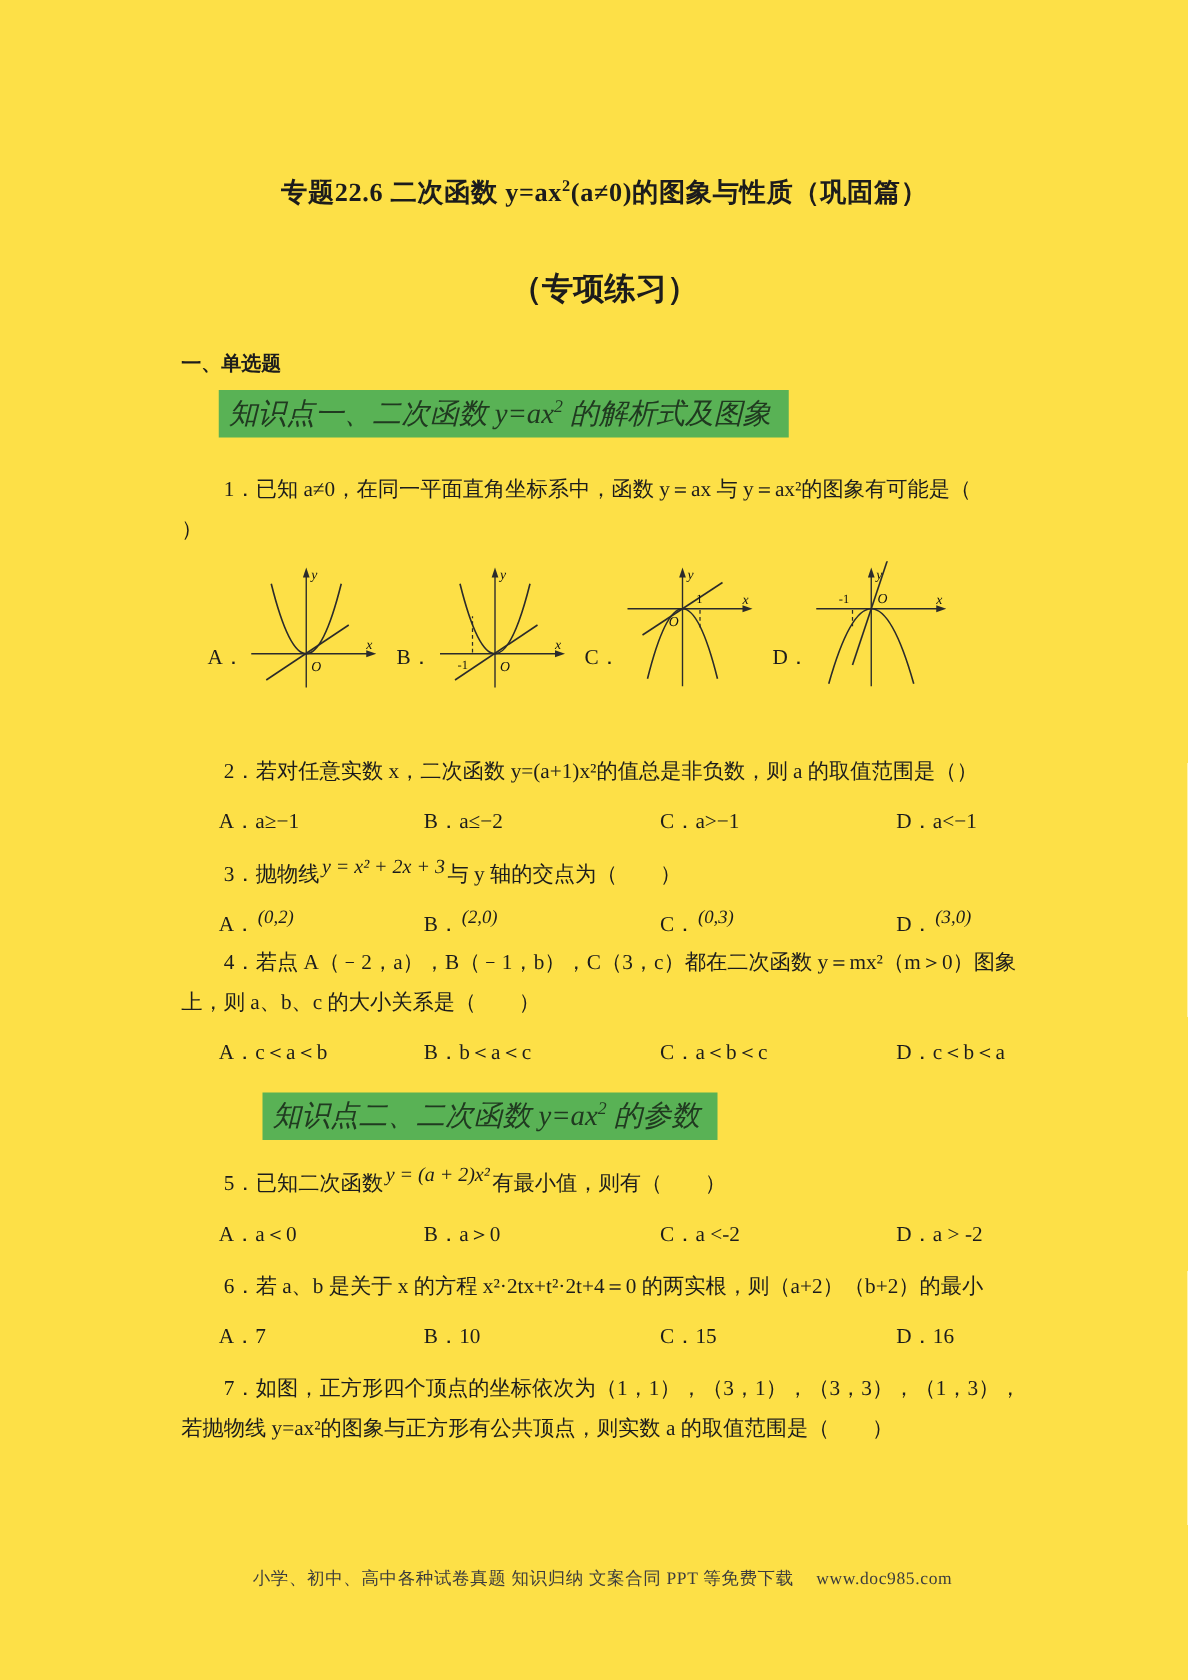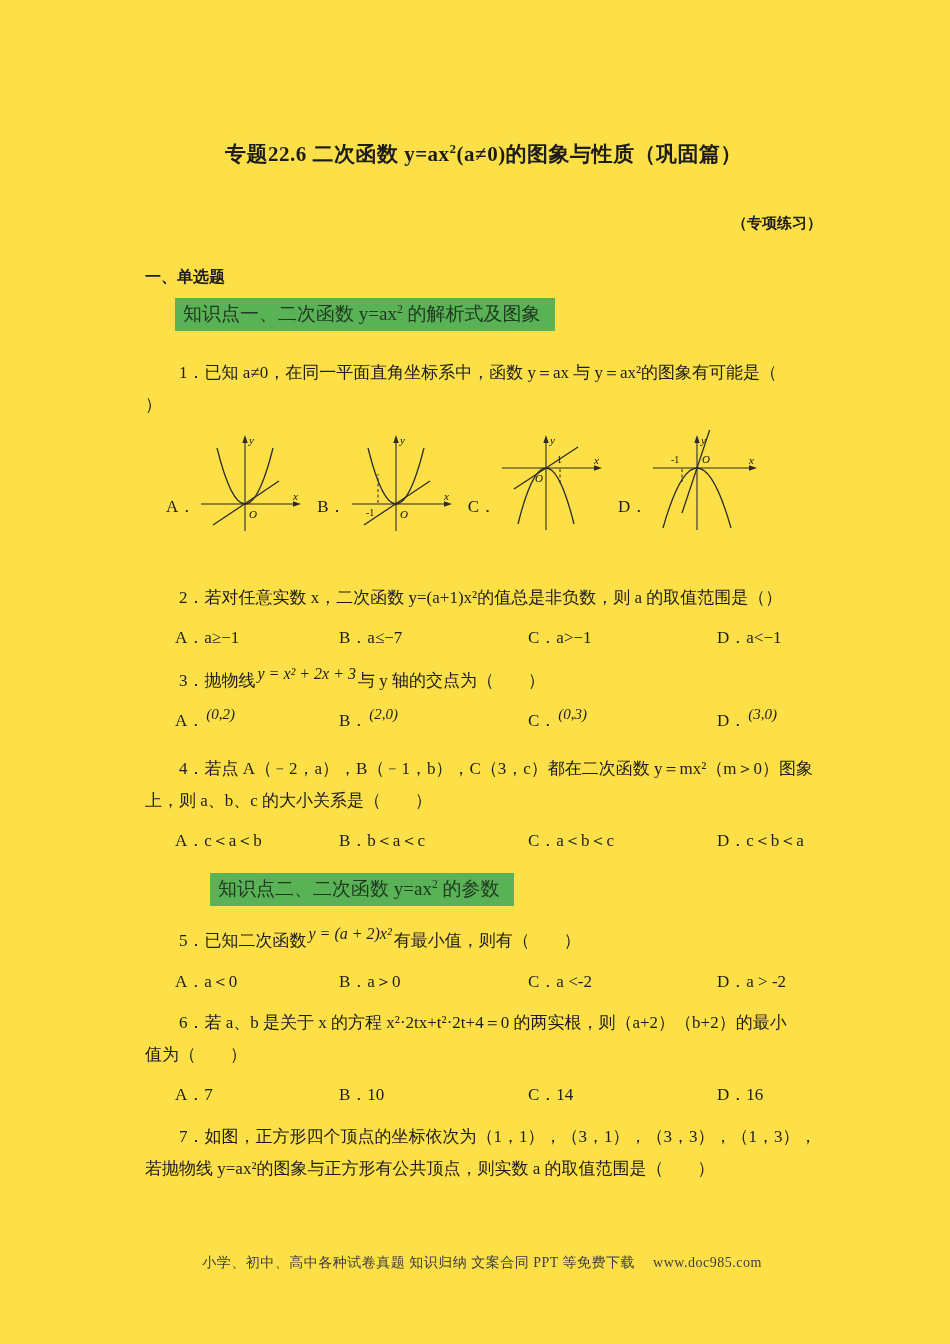--- a/index.html
+++ b/index.html
@@ -7,35 +7,35 @@
   body {
     width:950px; height:1344px;
     font-family:"Liberation Serif","DejaVu Serif",serif;
     color:#1c1c1c;
   }
   .page { position:relative; width:950px; height:1344px; overflow:hidden; background:#fde047; }
   .content { padding:0 128px 0 145px; }
 
   .title { margin-top:140px; text-align:center; font-size:21px; font-weight:bold; letter-spacing:0.5px; }
   .title sup, .kp-box sup { font-size:0.62em; }
-  .subtitle { margin-top:46px; text-align:right; font-size:15px; font-weight:bold; }
+  .subtitle { margin-top:46px; text-align:center; font-size:25px; font-weight:bold; }
 
   .section-head { margin-top:34px; font-size:16px; font-weight:bold;
                   font-family:"Liberation Sans","DejaVu Sans",sans-serif; }
 
   .kp-wrap { margin-top:10px; }
   .kp-box { display:inline-block; margin-left:30px; background:#59b255; color:#203a20;
-            font-size:19px; padding:3px 14px 4px 8px; }
+            font-size:23px; padding:3px 14px 4px 8px;font-style:italic; }
   .kp-wrap.second .kp-box { margin-left:65px; }
 
   .q { font-size:17px; line-height:1.9; }
   .indent { text-indent:2em; }
   .mt28 { margin-top:26px; }
   .mt50 { margin-top:48px; }
-  .mt18 { margin-top:18px; }
+  .mt18 { }
   .mt14 { margin-top:14px; }
   .mt12 { margin-top:12px; }
   .mt22 { margin-top:19px; }
 
   .opts { display:flex; padding-left:30px; font-size:17px; line-height:1.6; margin-top:10px;gap:24px; }
   .opts .opt:nth-child(1) { width:140px; }
   .opts .opt:nth-child(2) { width:165px; }
   .opts .opt:nth-child(3) { width:165px; }
   .opts .opt:nth-child(4) { flex:1; }
 
@@ -143,21 +143,21 @@
           <text class="lb" x="52" y="14">y</text>
           <text class="lb" x="100" y="34">x</text>
         </svg>
       </div>
 
     </div>
 
     <div class="q indent mt50">2．若对任意实数 x，二次函数 y=(a+1)x²的值总是非负数，则 a 的取值范围是（）</div>
     <div class="opts">
       <span class="opt">A．a≥−1</span>
-      <span class="opt">B．a≤−7</span>
+      <span class="opt">B．a≤−2</span>
       <span class="opt">C．a&gt;−1</span>
       <span class="opt">D．a&lt;−1</span>
     </div>
 
     <div class="q indent mt14"><span>3．抛物线</span><span class="fml big">y = x² + 2x + 3</span><span>与 y 轴的交点为（　　）</span></div>
     <div class="opts mt12">
       <span class="opt"><span>A．</span><span class="fml">(0,2)</span></span>
       <span class="opt"><span>B．</span><span class="fml">(2,0)</span></span>
       <span class="opt"><span>C．</span><span class="fml">(0,3)</span></span>
       <span class="opt"><span>D．</span><span class="fml">(3,0)</span></span>
@@ -178,25 +178,24 @@
 
     <div class="q indent mt22"><span>5．已知二次函数</span><span class="fml big">y = (a + 2)x²</span><span>有最小值，则有（　　）</span></div>
     <div class="opts mt14">
       <span class="opt">A．a＜0</span>
       <span class="opt">B．a＞0</span>
       <span class="opt">C．a &lt;-2</span>
       <span class="opt">D．a &gt; -2</span>
     </div>
 
     <div class="q indent mt12">6．若 a、b 是关于 x 的方程 x²·2tx+t²·2t+4＝0 的两实根，则（a+2）（b+2）的最小</div>
-    <div class="q">值为（　　）</div>
     <div class="opts">
       <span class="opt">A．7</span>
       <span class="opt">B．10</span>
-      <span class="opt">C．14</span>
+      <span class="opt">C．15</span>
       <span class="opt">D．16</span>
     </div>
 
     <div class="q indent mt12">7．如图，正方形四个顶点的坐标依次为（1，1），（3，1），（3，3），（1，3），</div>
     <div class="q">若抛物线 y=ax²的图象与正方形有公共顶点，则实数 a 的取值范围是（　　）</div>
 
   </div>
 
   <div class="footer">
     <span>小学、初中、高中各种试卷真题  知识归纳  文案合同  PPT 等免费下载</span>

